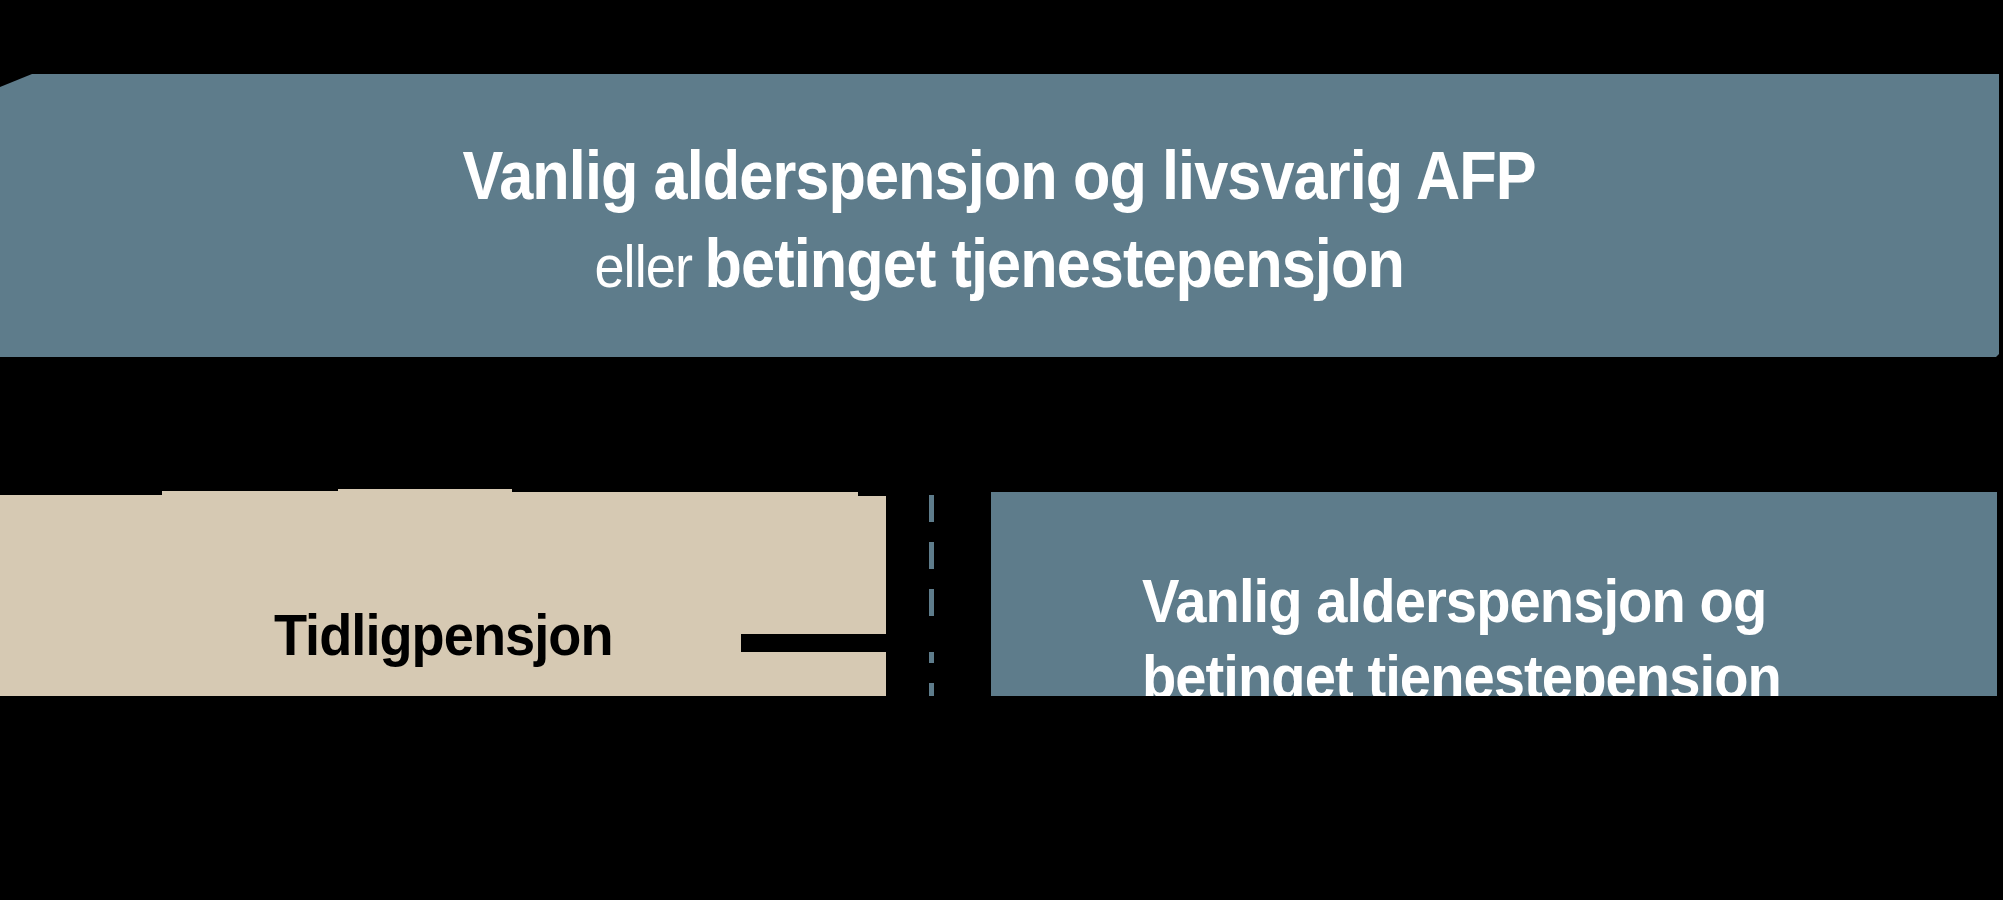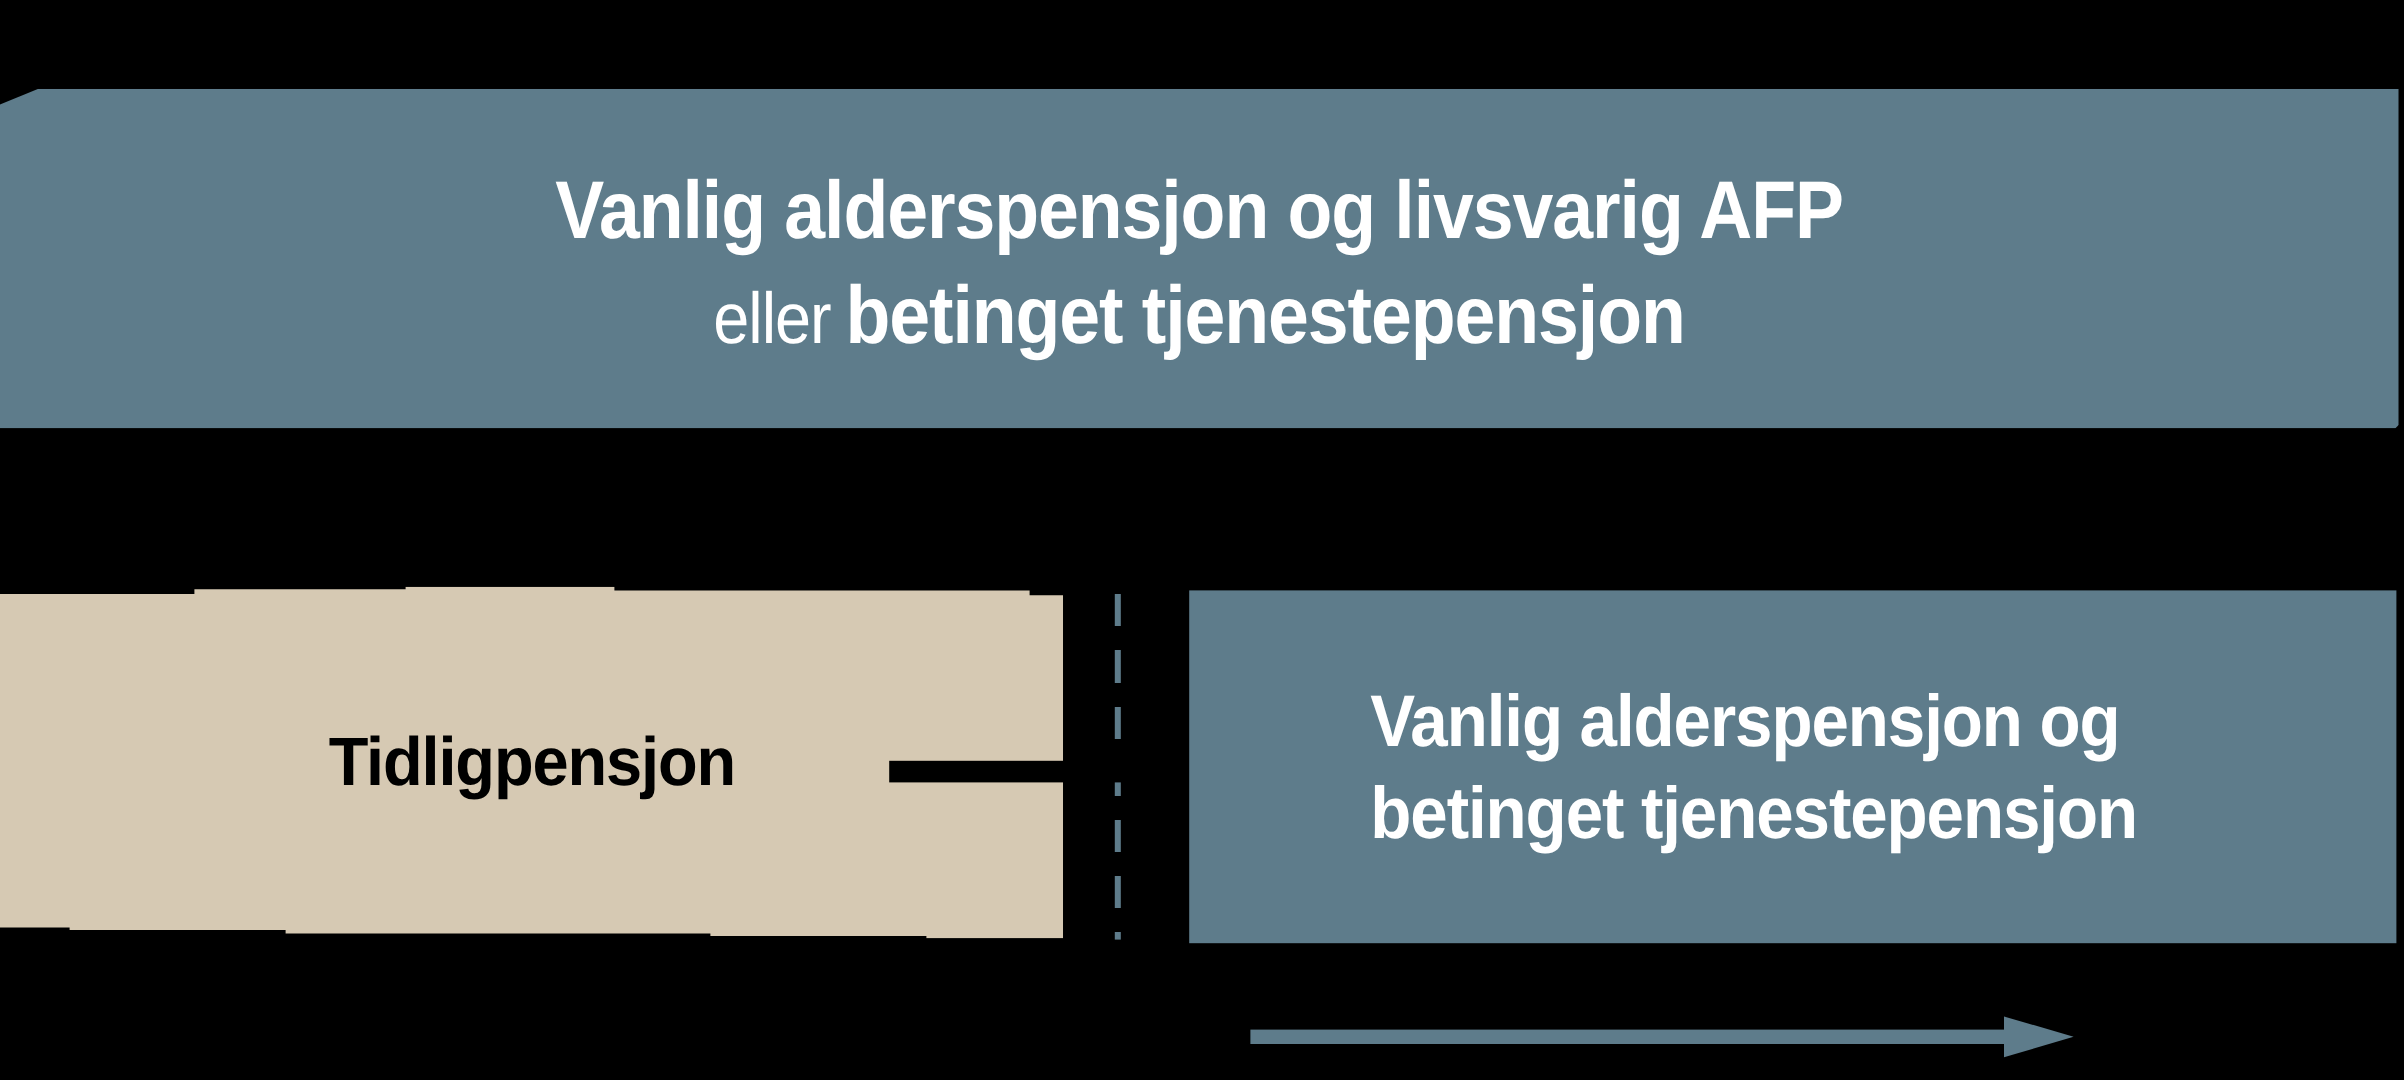--- a/index.html
+++ b/index.html
@@ -5,21 +5,21 @@
   :root{
     --steel: #5E7C8B;
     --beige: #D6C9B3;
     --background: #000000;
     --text_light: #FFFFFF;
     --text_dark: #000000;
   }
   html,body{margin:0;padding:0;background:var(--background,#000);}
   .canvas{
     position:relative;
-    width:2003px;height:900px;
+    width:2003px;height:696px;
     background:var(--background,#000);
     overflow:hidden;
     font-family:"Liberation Sans", sans-serif;
     -webkit-font-smoothing:antialiased;
   }
   
   .top-box{
     position:absolute;left:0;top:74px;width:1999px;height:283px;
     background:var(--steel,#5E7C8B);
     clip-path:polygon(0px 13px,32px 0px,1999px 0px,1999px 280px,1996px 283px,0px 283px);

